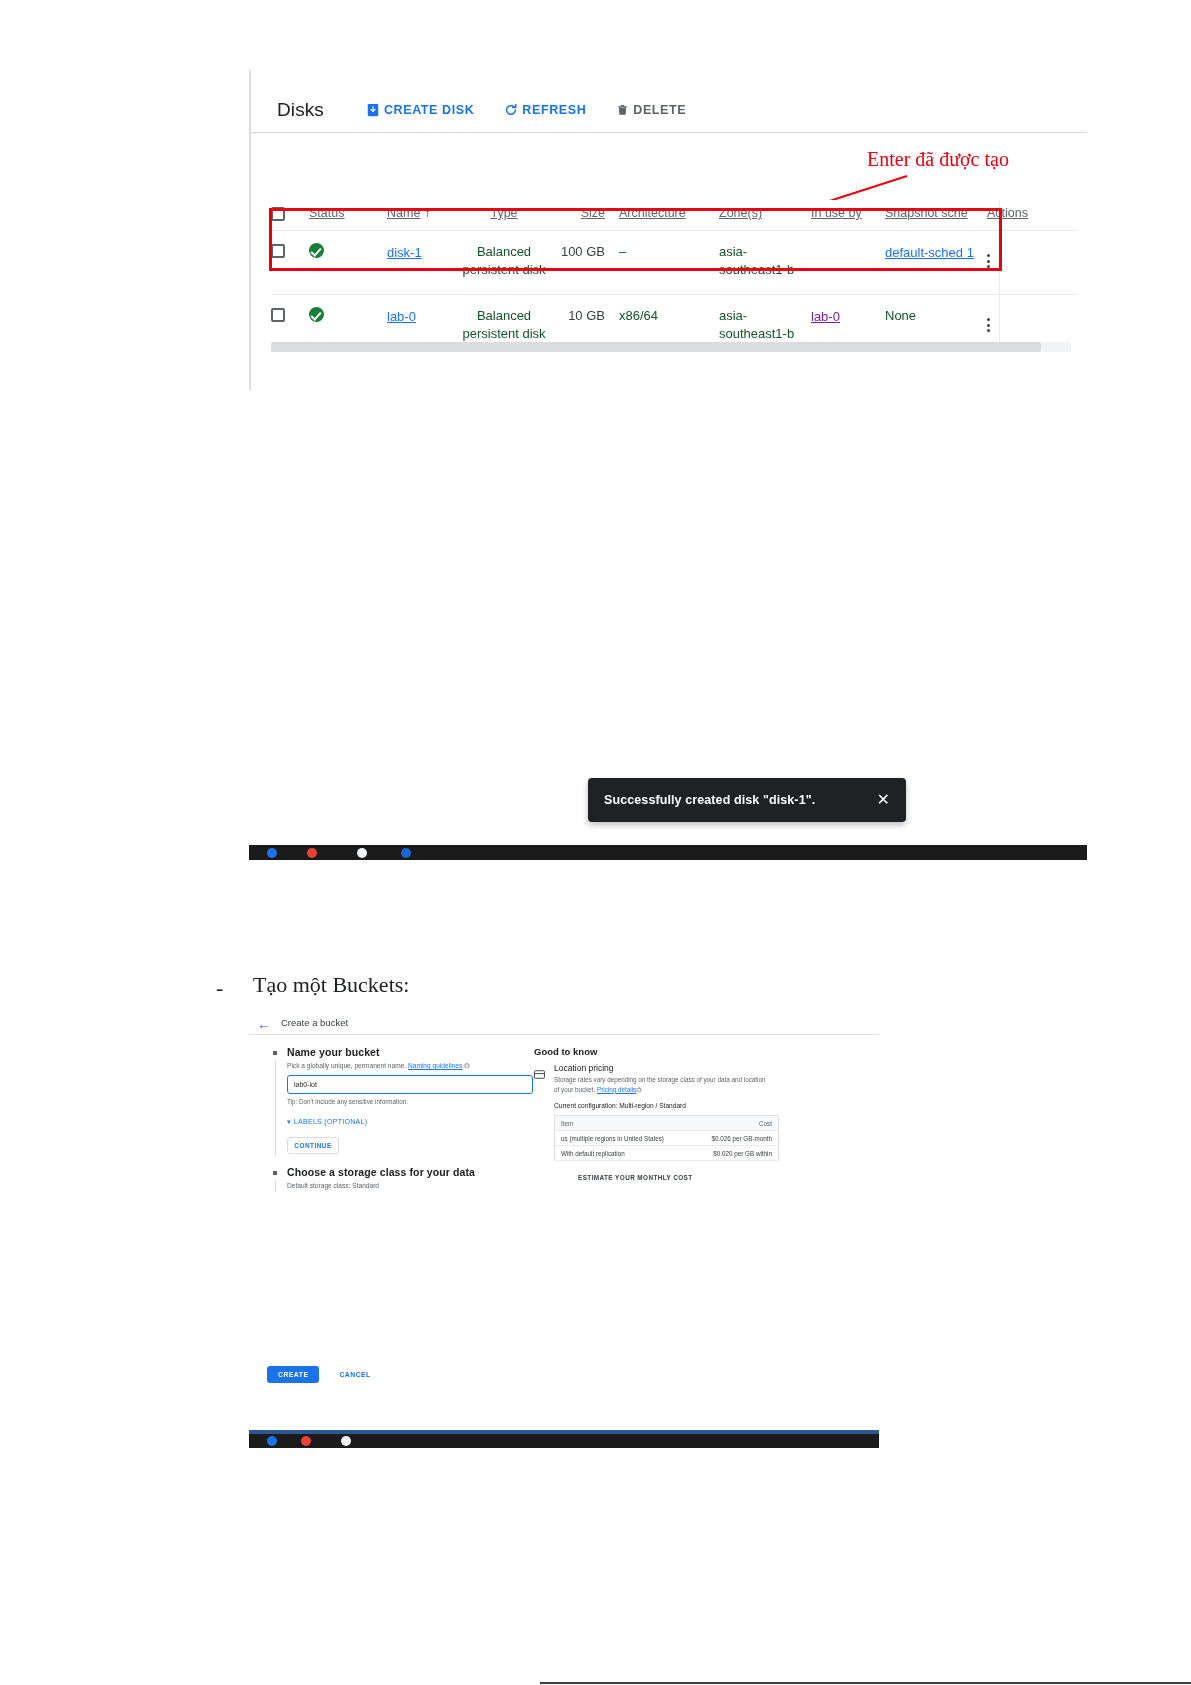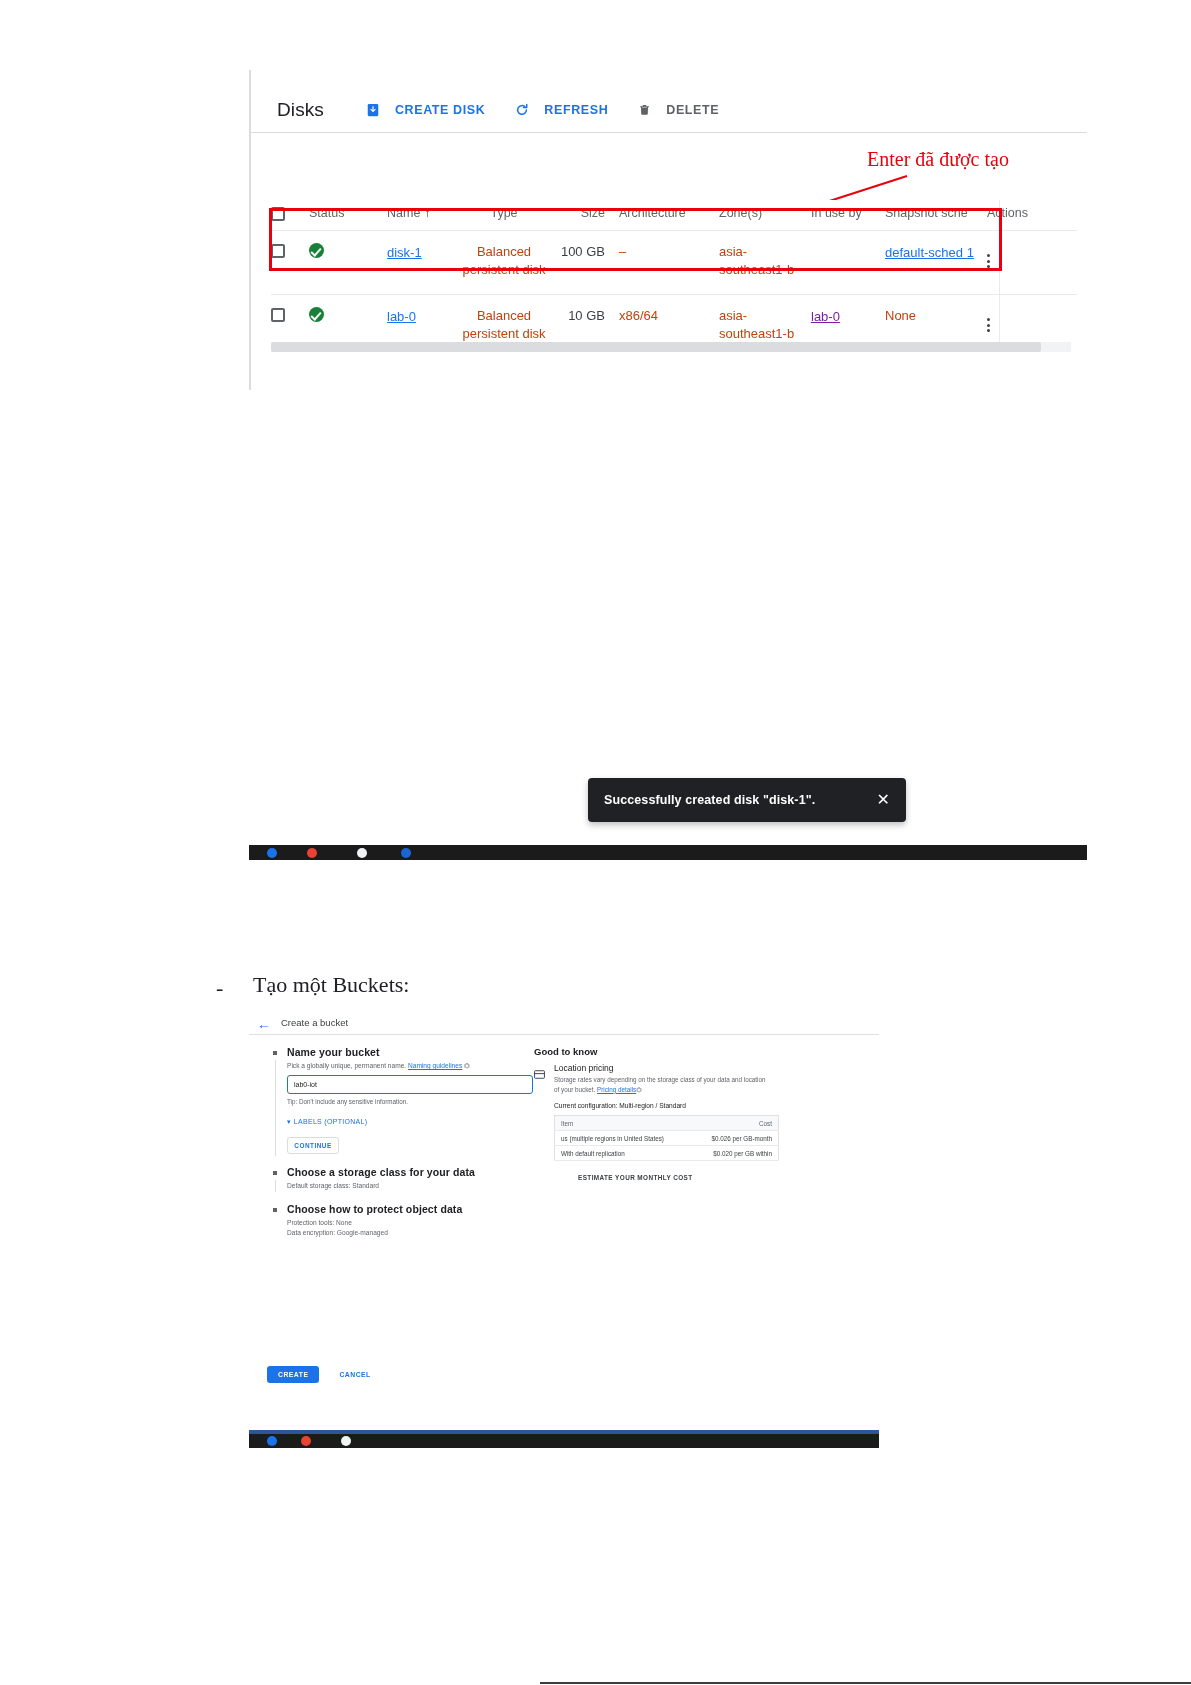--- a/index.html
+++ b/index.html
@@ -22,21 +22,21 @@
 
   .disks-header {
     position:absolute; left:8px; top:14px; width:830px; height:52px;
     display:flex; align-items:center;
   }
   .disks-title {
     font-size:19px; color:#202124; letter-spacing:.1px; margin-left:20px; margin-right:40px;
     font-weight:400;
   }
   .tbtn {
-    display:flex; align-items:center; gap:15px;
+    display:flex; align-items:center; gap:4px;
     color:#1a73e8; font-size:12.5px; font-weight:600; letter-spacing:.6px;
     margin-right:26px; cursor:pointer; background:none; border:none; padding:4px 2px;
     font-family:"Liberation Sans", sans-serif;
   }
   .tbtn.grey { color:#5f6368; }
   .tbtn svg { display:block; }
 
   .hdr-divider { position:absolute; left:2px; top:62px; width:836px; height:1px; background:#dadce0; }
 
   
@@ -53,41 +53,41 @@
     border-radius:50%; background:#202124; color:#fff;
     font-size:11px; font-weight:700; text-align:center; line-height:16px; cursor:pointer;
   }
   .vsep { position:absolute; left:770px; top:8px; width:1px; height:26px; background:#dadce0; }
   .cols-icon { position:absolute; left:786px; top:12px; cursor:pointer; }
 
   
   .dtable { position:absolute; left:22px; top:130px; width:806px; }
   .dt-head { display:flex; height:30px; align-items:flex-start; background:#fff; }
   .dt-head .th {
-    font-size:12.5px; color:#5f6368; padding-top:6px; font-weight:400;
+    font-size:12.5px; color:#5f6368; padding-top:6px; font-weight:400;text-decoration:underline;
   }
   .dt-row { display:flex; min-height:64px; border-top:1px solid #e8eaed; padding-top:12px; }
   .dt-row.r2 { border-top:1px solid #e8eaed; }
   .c-chk   { width:38px; flex:none; }
   .c-status{ width:78px; flex:none; }
   .c-name  { width:72px; flex:none; }
   .c-type  { width:90px; flex:none;text-align:center; }
   .c-size  { width:70px; flex:none; text-align:right; padding-right:14px; }
   .c-arch  { width:100px; flex:none; }
   .c-zone  { width:92px; flex:none; }
   .c-inuse { width:74px; flex:none; }
   .c-snap  { width:102px; flex:none; }
   .c-act   { width:80px; flex:none; text-align:left; }
 
   .ckbox {
     width:14px; height:14px; border:2px solid #5f6368; border-radius:2px;
     background:#fff; cursor:pointer; margin-top:1px;
   }
   .cell { font-size:13px; color:#3c4043; line-height:18px; }
-  .cell.grey { color:#c2410c; }
+  .cell.grey { color:#14532d; }
   .lnk { font-size:13px; color:#1a73e8; text-decoration:underline; cursor:pointer; line-height:18px; }
   .lnk.visited { color:#7b1fa2; }
   .sort-arrow { display:inline-block; margin-left:4px; font-size:12px; color:#202124; }
 
   .ok-badge { width:15px; height:15px; border-radius:50%; background:#188038; position:relative; }
   .ok-badge::after {
     content:""; position:absolute; left:4px; top:3px; width:4px; height:8px;
     border:solid #fff; border-width:0 2px 2px 0; transform:rotate(42deg);
   }
   .kebab { display:inline-flex; flex-direction:column; gap:2.5px; align-items:center; cursor:pointer; }
@@ -371,26 +371,20 @@
 
 
     <div class="sect" style="margin-top:12px;">
       <span class="sect-bullet"></span>
       <span class="sect-rail" style="height:12px;"></span>
       <div class="sect-h">Choose a storage class for your data</div>
       <div class="sect-sub">Default storage class: Standard</div>
     </div>
 
 
-    <div class="sect" style="margin-top:12px;">
-      <span class="sect-bullet"></span>
-      <div class="sect-h">Choose how to protect object data</div>
-      <div class="sect-sub">Protection tools: None</div>
-      <div class="sect-sub">Data encryption: Google-managed</div>
-    </div>
   </div>
 
   <div class="b-right">
     <div class="gtk-h">Good to know</div>
     <div class="gtk-item">
       <span class="gtk-ico">
         <svg width="11" height="9" viewBox="0 0 14 11">
             <rect x="0.7" y="0.7" width="12.6" height="9.6" rx="1" fill="none" stroke="#3c4043" stroke-width="1.2"></rect>
             <line x1="0.7" y1="4.4" x2="13.3" y2="4.4" stroke="#3c4043" stroke-width="1.2"></line>
           </svg>

